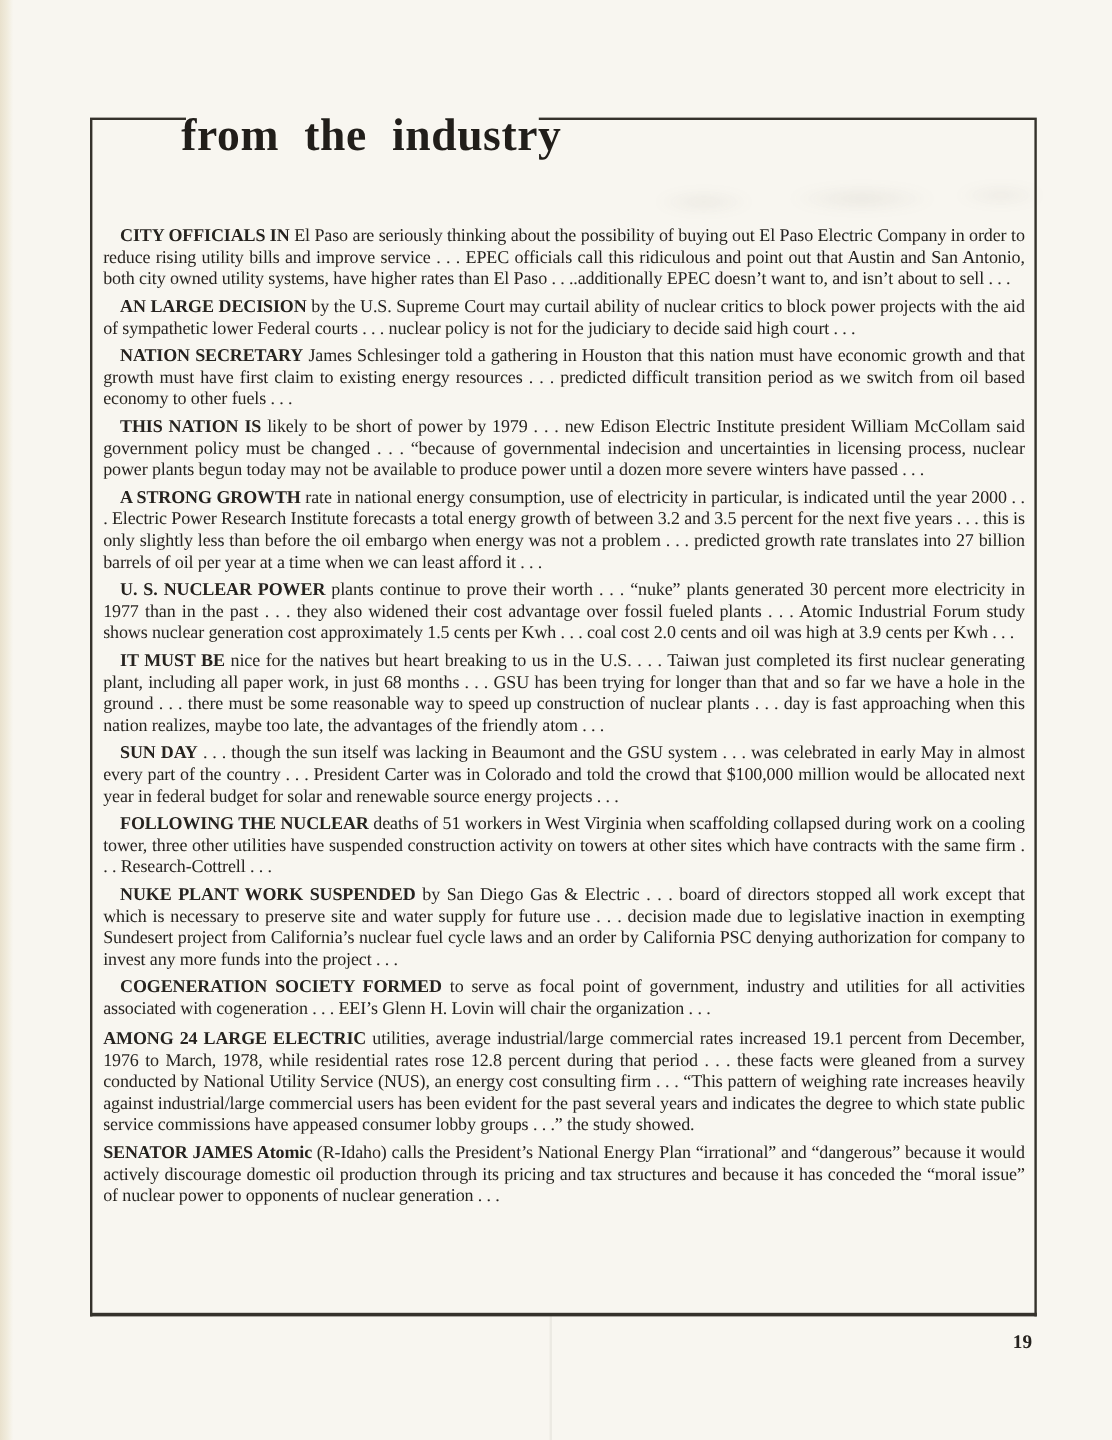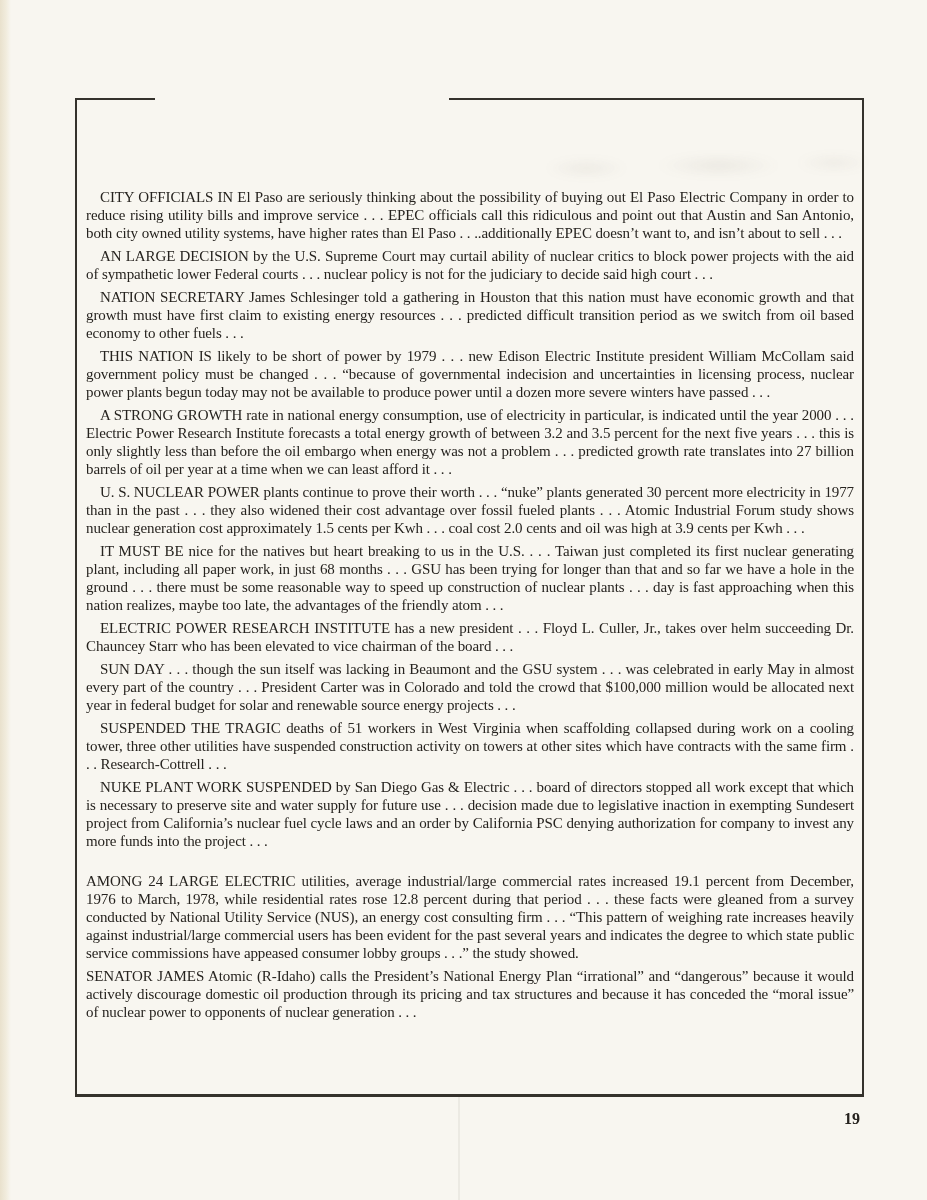--- a/index.html
+++ b/index.html
@@ -78,52 +78,53 @@
     padding: 88px 8px 0 9px;
     font-size: 15px;
     line-height: 18px;
     text-align: justify;
     letter-spacing: -0.1px;
   }
   .content p {
     margin: 0 0 5px 0;
   }
   .content p.indent { text-indent: 14px; }
-  .content p.gap-before { margin-top: 22px; }
-  .content strong { font-weight: normal; }
+  .content p.gap-before { margin-top: 7px; }
+  .content strong { font-weight: bold; }
   .page-number {
     position: absolute;
     left: 844px; top: 1110px;
     font-weight: bold;
     font-size: 16px;
     color: #26231f;
     text-align: right;
   }
 </style>
 </head>
 <body>
 
 <div class="scan-edge"></div>
 <div class="crease"></div>
 
 <div class="frame">
   <div class="rule-left"></div>
   <div class="rule-right"></div>
+  <h1 class="masthead-title">from the industry</h1>
   <div class="ghost"></div>
 
   <div class="content">
     <p class="indent"><strong>CITY OFFICIALS IN</strong><span> El Paso are seriously thinking about the possibility of buying out El Paso Electric Company in order to reduce rising utility bills and improve service . . . EPEC officials call this ridiculous and point out that Austin and San Antonio, both city owned utility systems, have higher rates than El Paso . . ..additionally EPEC doesn’t want to, and isn’t about to sell . . .</span></p>
     <p class="indent"><strong>AN LARGE DECISION</strong><span> by the U.S. Supreme Court may curtail ability of nuclear critics to block power projects with the aid of sympathetic lower Federal courts . . . nuclear policy is not for the judiciary to decide said high court . . .</span></p>
     <p class="indent"><strong>NATION SECRETARY</strong><span> James Schlesinger told a gathering in Houston that this nation must have economic growth and that growth must have first claim to existing energy resources . . . predicted difficult transition period as we switch from oil based economy to other fuels . . .</span></p>
     <p class="indent"><strong>THIS NATION IS</strong><span> likely to be short of power by 1979 . . . new Edison Electric Institute president William McCollam said government policy must be changed . . . “because of governmental indecision and uncertainties in licensing process, nuclear power plants begun today may not be available to produce power until a dozen more severe winters have passed . . .</span></p>
     <p class="indent"><strong>A STRONG GROWTH</strong><span> rate in national energy consumption, use of electricity in particular, is indicated until the year 2000 . . . Electric Power Research Institute forecasts a total energy growth of between 3.2 and 3.5 percent for the next five years . . . this is only slightly less than before the oil embargo when energy was not a problem . . . predicted growth rate translates into 27 billion barrels of oil per year at a time when we can least afford it . . .</span></p>
     <p class="indent"><strong>U. S. NUCLEAR POWER</strong><span> plants continue to prove their worth . . . “nuke” plants generated 30 percent more electricity in 1977 than in the past . . . they also widened their cost advantage over fossil fueled plants . . . Atomic Industrial Forum study shows nuclear generation cost approximately 1.5 cents per Kwh . . . coal cost 2.0 cents and oil was high at 3.9 cents per Kwh . . .</span></p>
     <p class="indent"><strong>IT MUST BE</strong><span> nice for the natives but heart breaking to us in the U.S. . . . Taiwan just completed its first nuclear generating plant, including all paper work, in just 68 months . . . GSU has been trying for longer than that and so far we have a hole in the ground . . . there must be some reasonable way to speed up construction of nuclear plants . . . day is fast approaching when this nation realizes, maybe too late, the advantages of the friendly atom . . .</span></p>
-    <p class="indent"><strong>ELECTRIC POWER RESEARCH INSTITUTE</strong><span> has a new president . . . Floyd L. Culler, Jr., takes over helm succeeding Dr. Chauncey Starr who has been elevated to vice chairman of the board . . .</span></p>
     <p class="indent"><strong>SUN DAY</strong><span> . . . though the sun itself was lacking in Beaumont and the GSU system . . . was celebrated in early May in almost every part of the country . . . President Carter was in Colorado and told the crowd that $100,000 million would be allocated next year in federal budget for solar and renewable source energy projects . . .</span></p>
-    <p class="indent"><strong>SUSPENDED THE TRAGIC</strong><span> deaths of 51 workers in West Virginia when scaffolding collapsed during work on a cooling tower, three other utilities have suspended construction activity on towers at other sites which have contracts with the same firm . . . Research-Cottrell . . .</span></p>
+    <p class="indent"><strong>FOLLOWING THE NUCLEAR</strong><span> deaths of 51 workers in West Virginia when scaffolding collapsed during work on a cooling tower, three other utilities have suspended construction activity on towers at other sites which have contracts with the same firm . . . Research-Cottrell . . .</span></p>
     <p class="indent"><strong>NUKE PLANT WORK SUSPENDED</strong><span> by San Diego Gas &amp; Electric . . . board of directors stopped all work except that which is necessary to preserve site and water supply for future use . . . decision made due to legislative inaction in exempting Sundesert project from California’s nuclear fuel cycle laws and an order by California PSC denying authorization for company to invest any more funds into the project . . .</span></p>
+    <p class="indent"><strong>COGENERATION SOCIETY FORMED</strong><span> to serve as focal point of government, industry and utilities for all activities associated with cogeneration . . . EEI’s Glenn H. Lovin will chair the organization . . .</span></p>
     <p class="gap-before"><strong>AMONG 24 LARGE ELECTRIC</strong><span> utilities, average industrial/large commercial rates increased 19.1 percent from December, 1976 to March, 1978, while residential rates rose 12.8 percent during that period . . . these facts were gleaned from a survey conducted by National Utility Service (NUS), an energy cost consulting firm . . . “This pattern of weighing rate increases heavily against industrial/large commercial users has been evident for the past several years and indicates the degree to which state public service commissions have appeased consumer lobby groups . . .” the study showed.</span></p>
     <p><strong>SENATOR JAMES Atomic</strong><span> (R-Idaho) calls the President’s National Energy Plan “irrational” and “dangerous” because it would actively discourage domestic oil production through its pricing and tax structures and because it has conceded the “moral issue” of nuclear power to opponents of nuclear generation . . .</span></p>
   </div>
 </div>
 
 <div class="page-number">19</div>
 
 </body></html>

